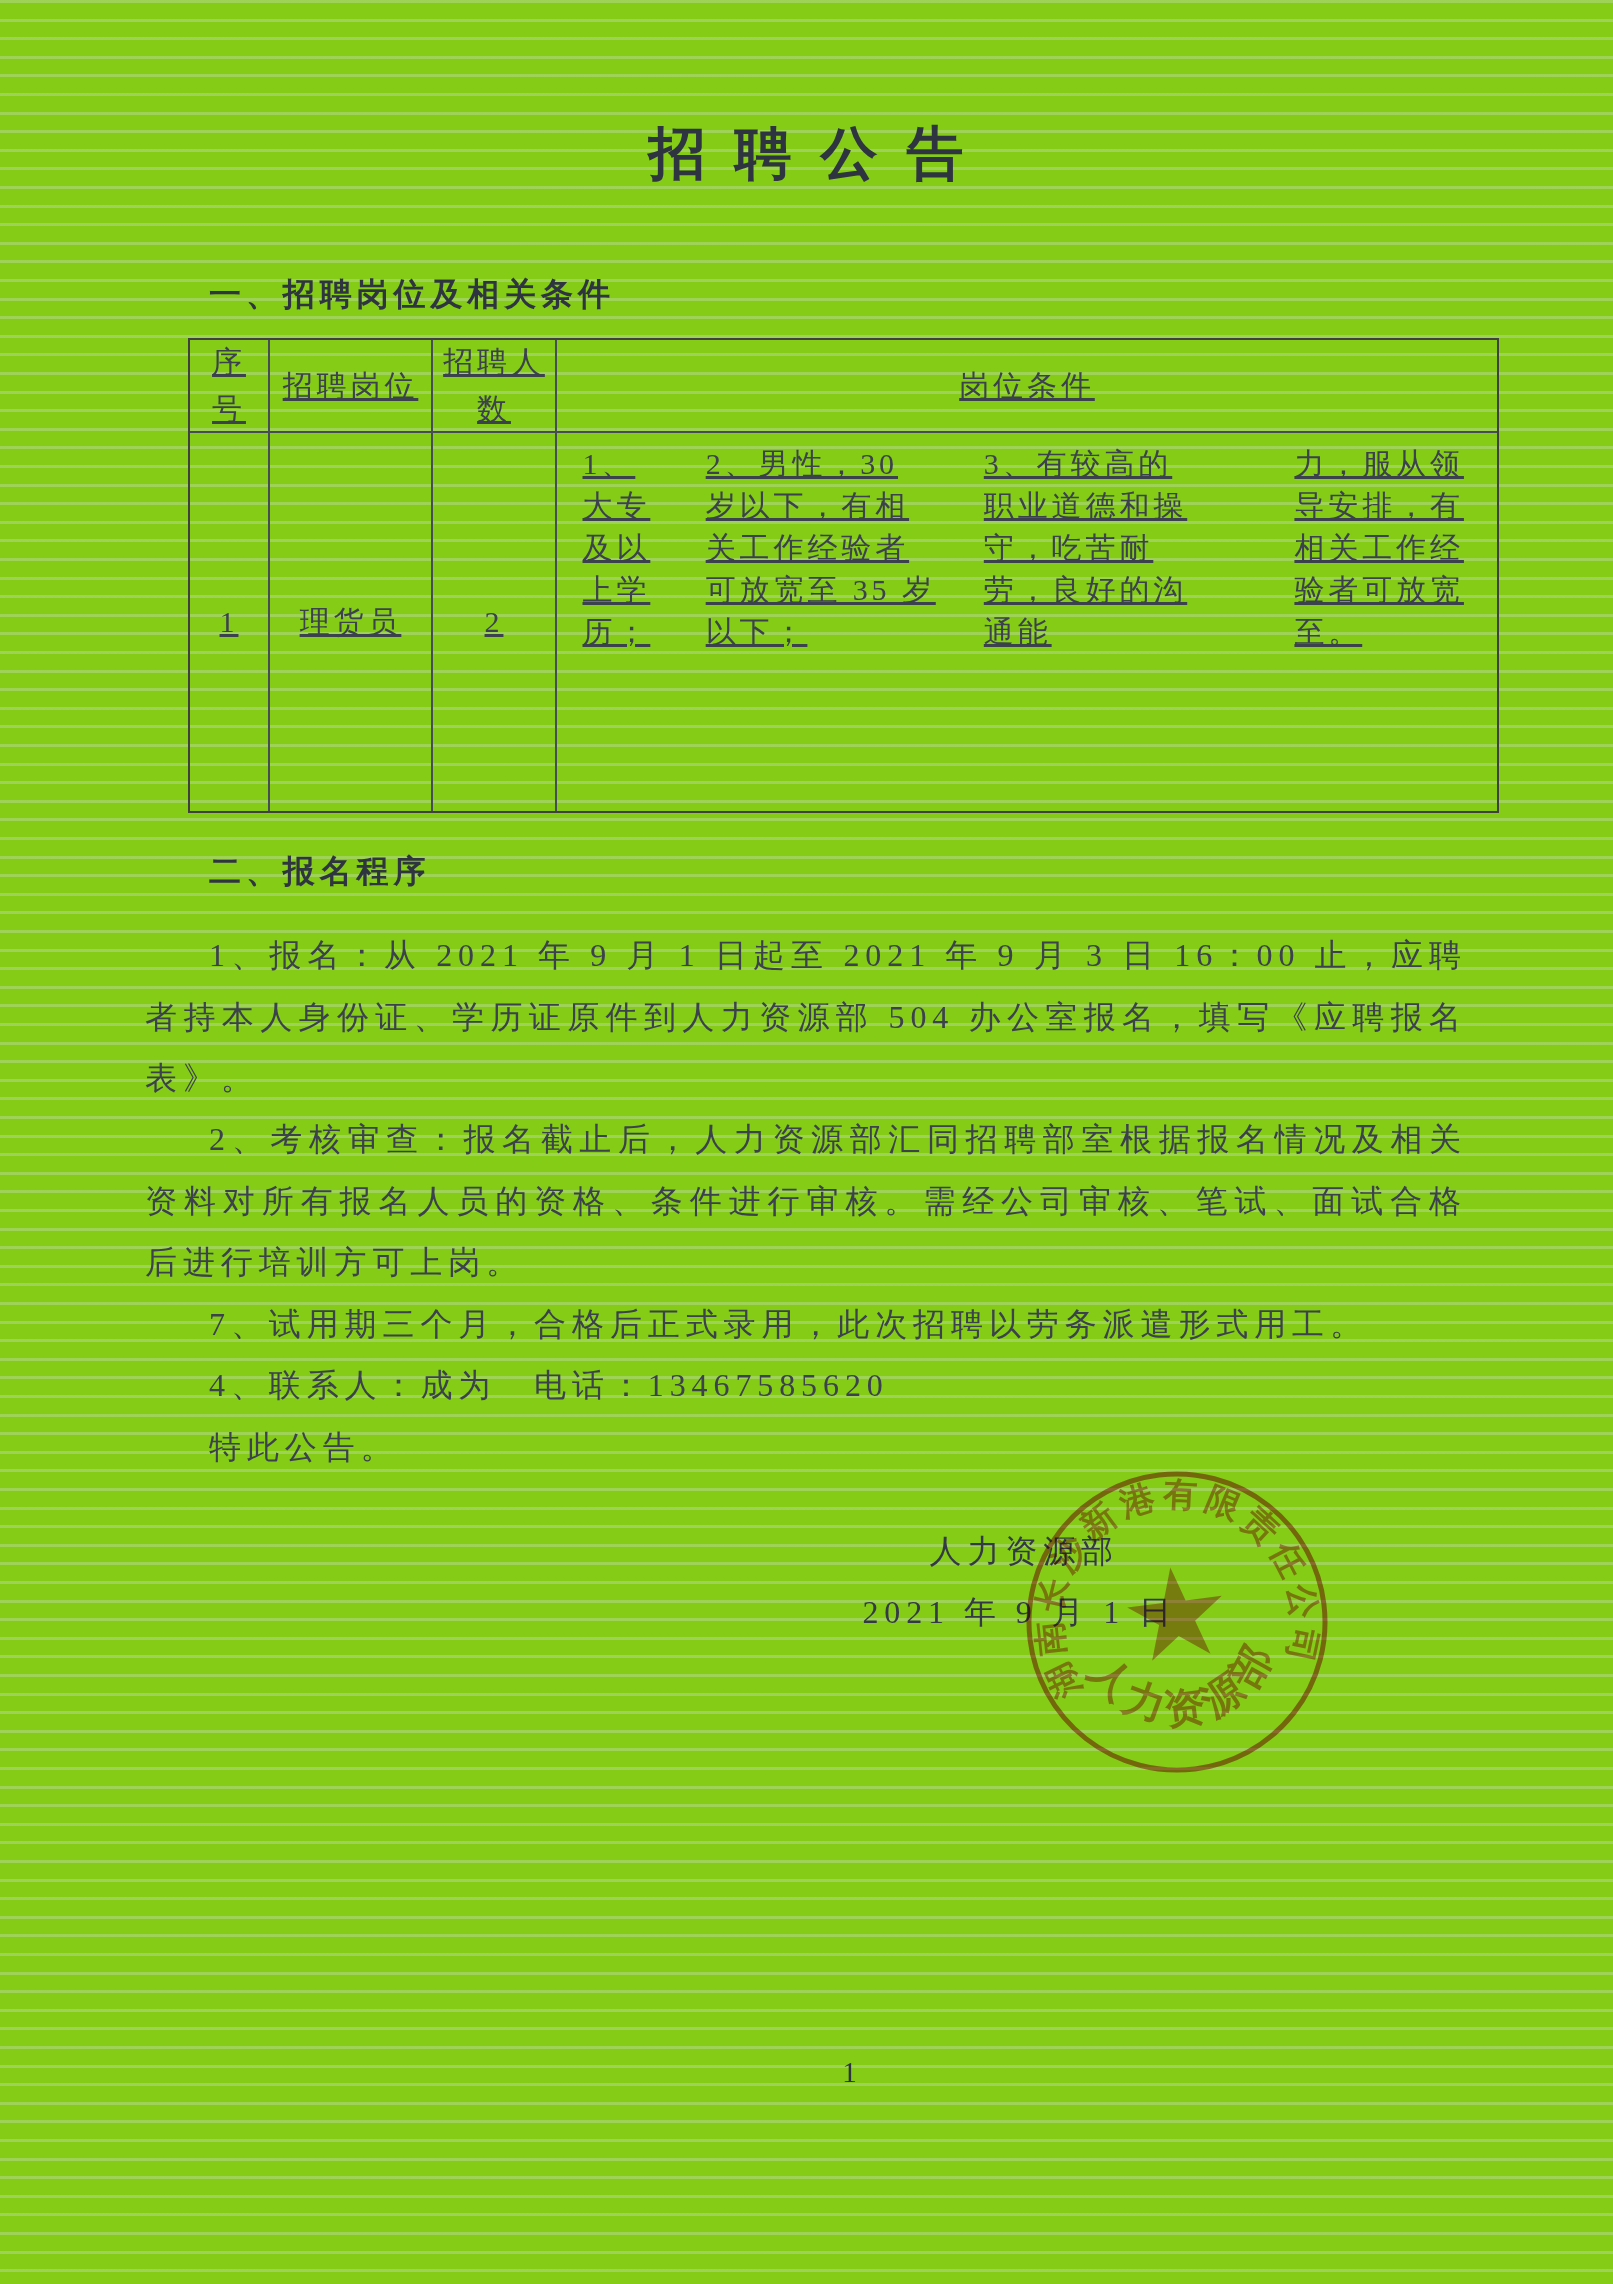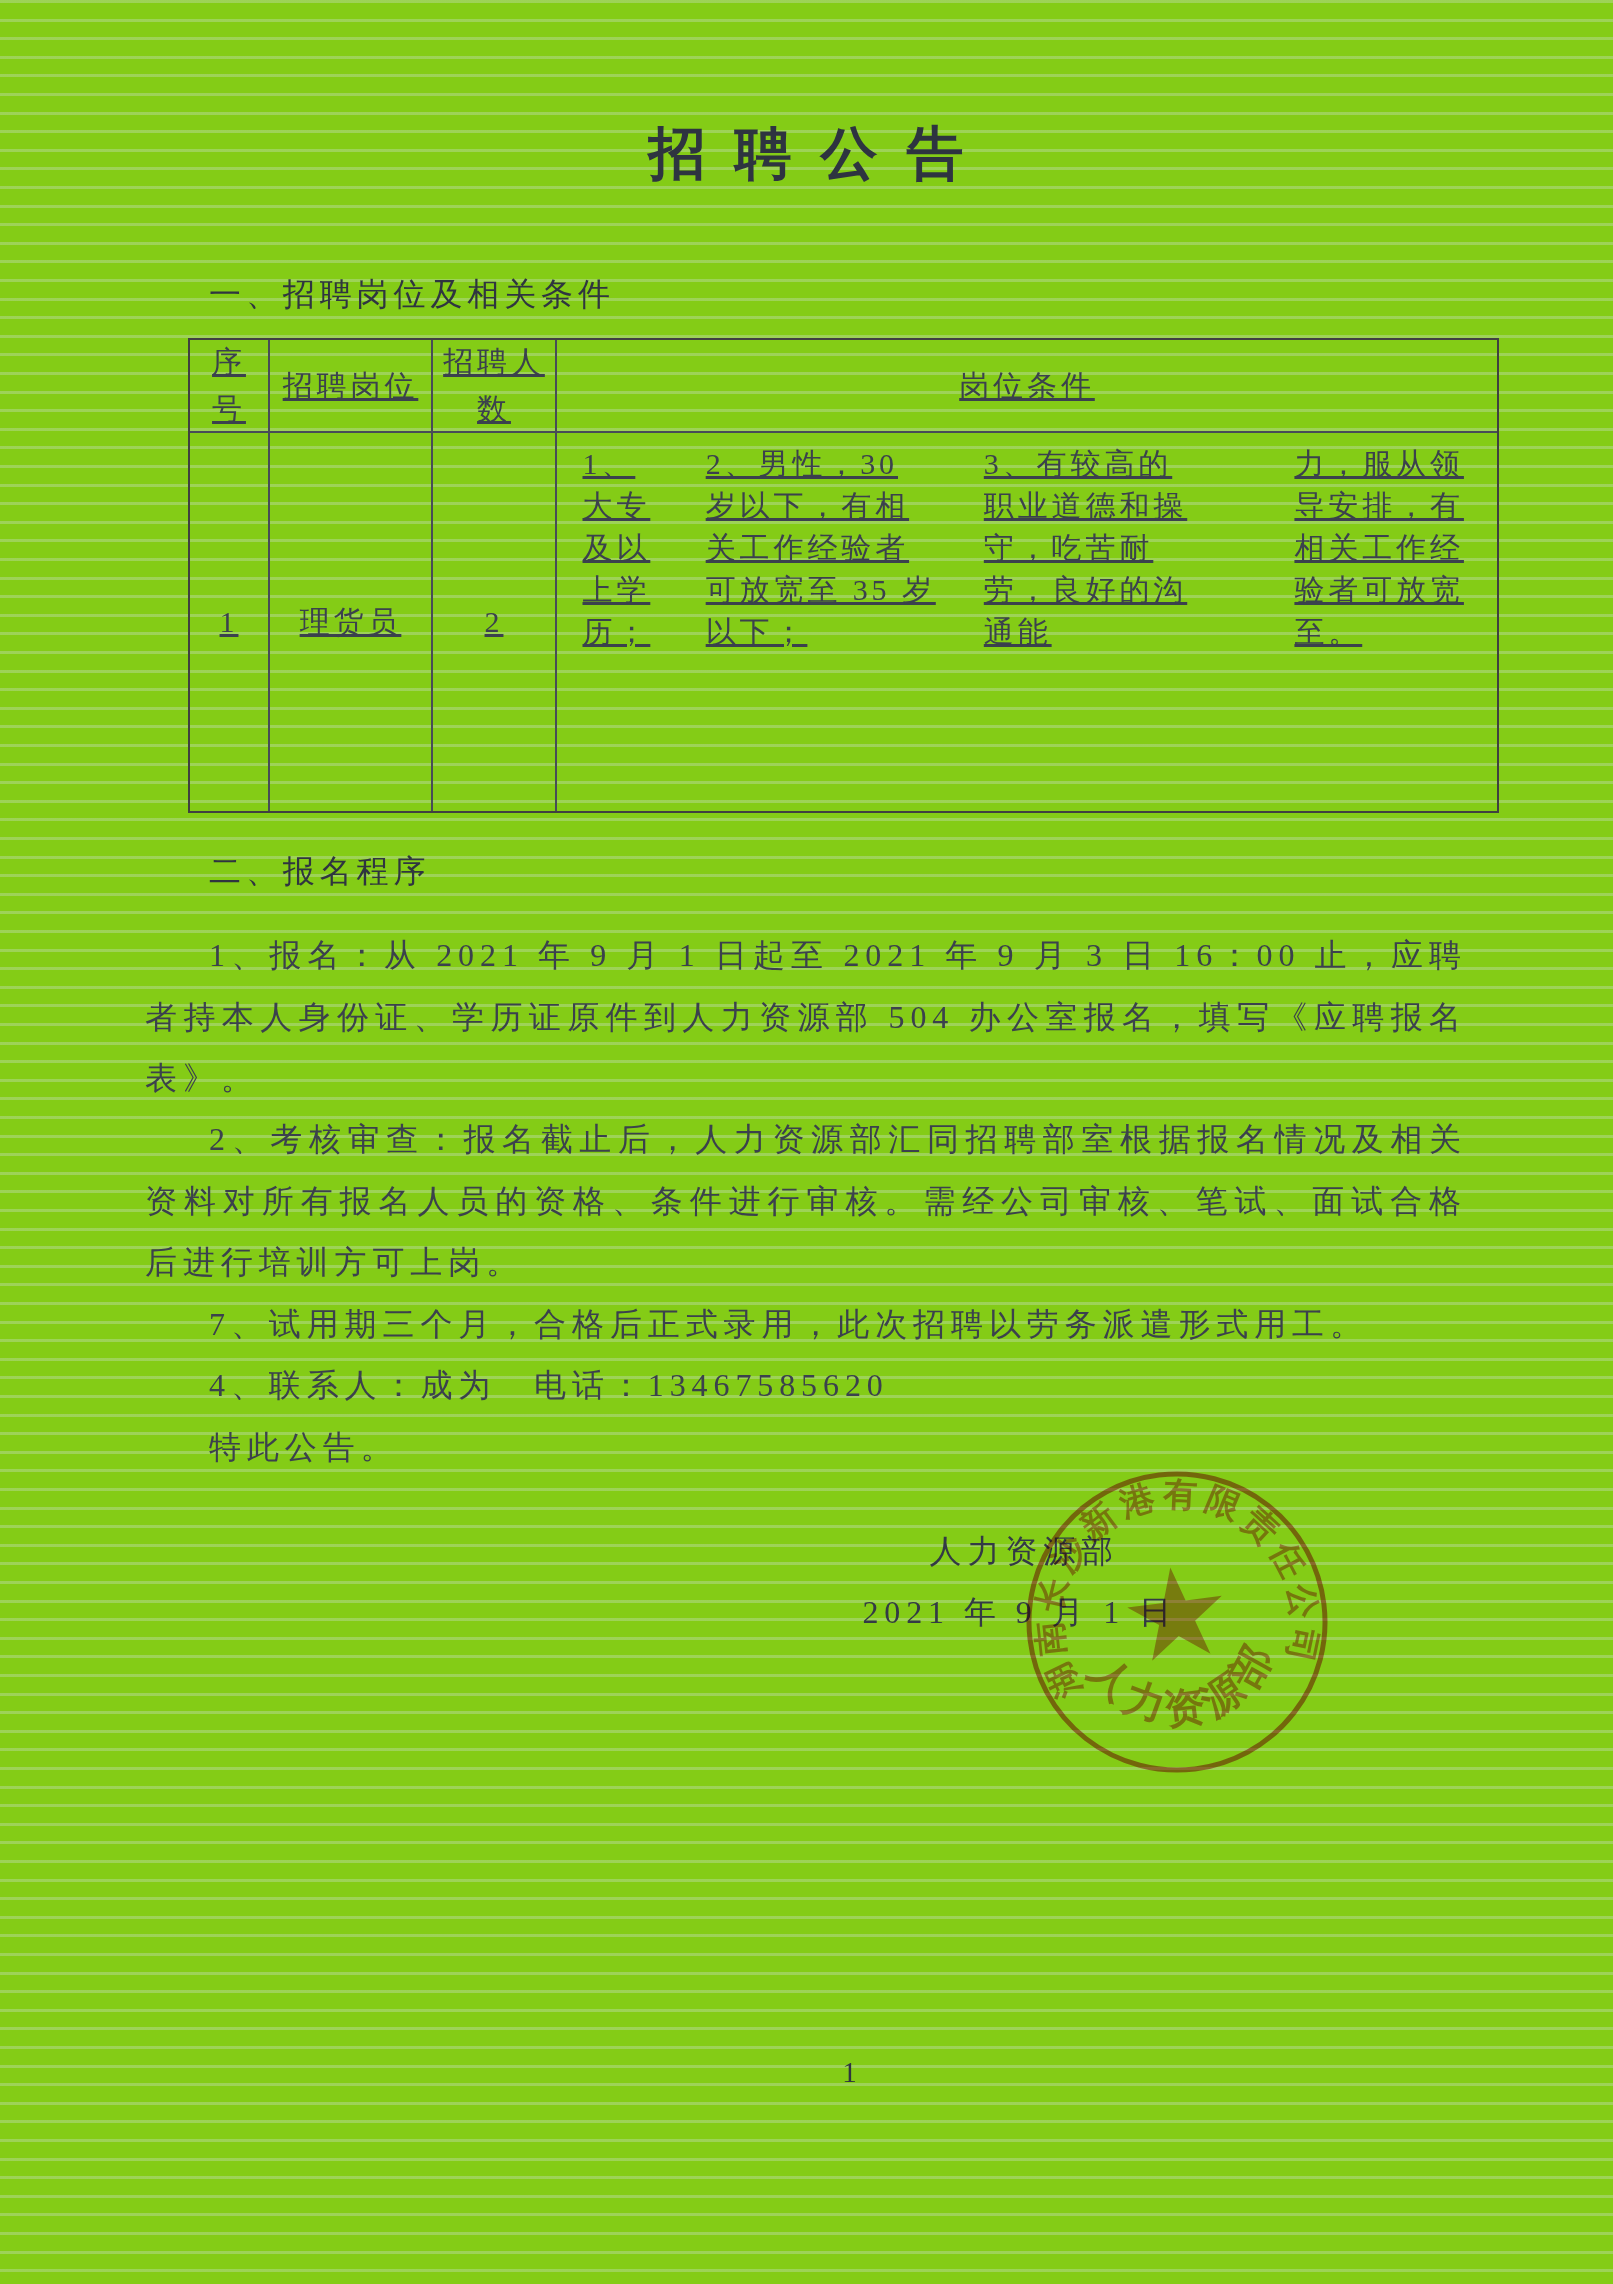--- a/index.html
+++ b/index.html
@@ -44,21 +44,21 @@
     letter-spacing:5.9px;
     line-height:1.92;
     text-align:justify;
     text-indent:2em;
     margin:0;
     color:#3b414d;
   }
 
   .sec-heading{
     font-size:32px;
-    font-weight:normal;
+    font-weight:bold;
     letter-spacing:4.9px;
     color:#2f3540;
     margin:17.6px 0 0 0;
     text-indent:2em;
     line-height:1.9;
   }
 
   
   .job-table{
     margin:13.7px 0 0 43px;

